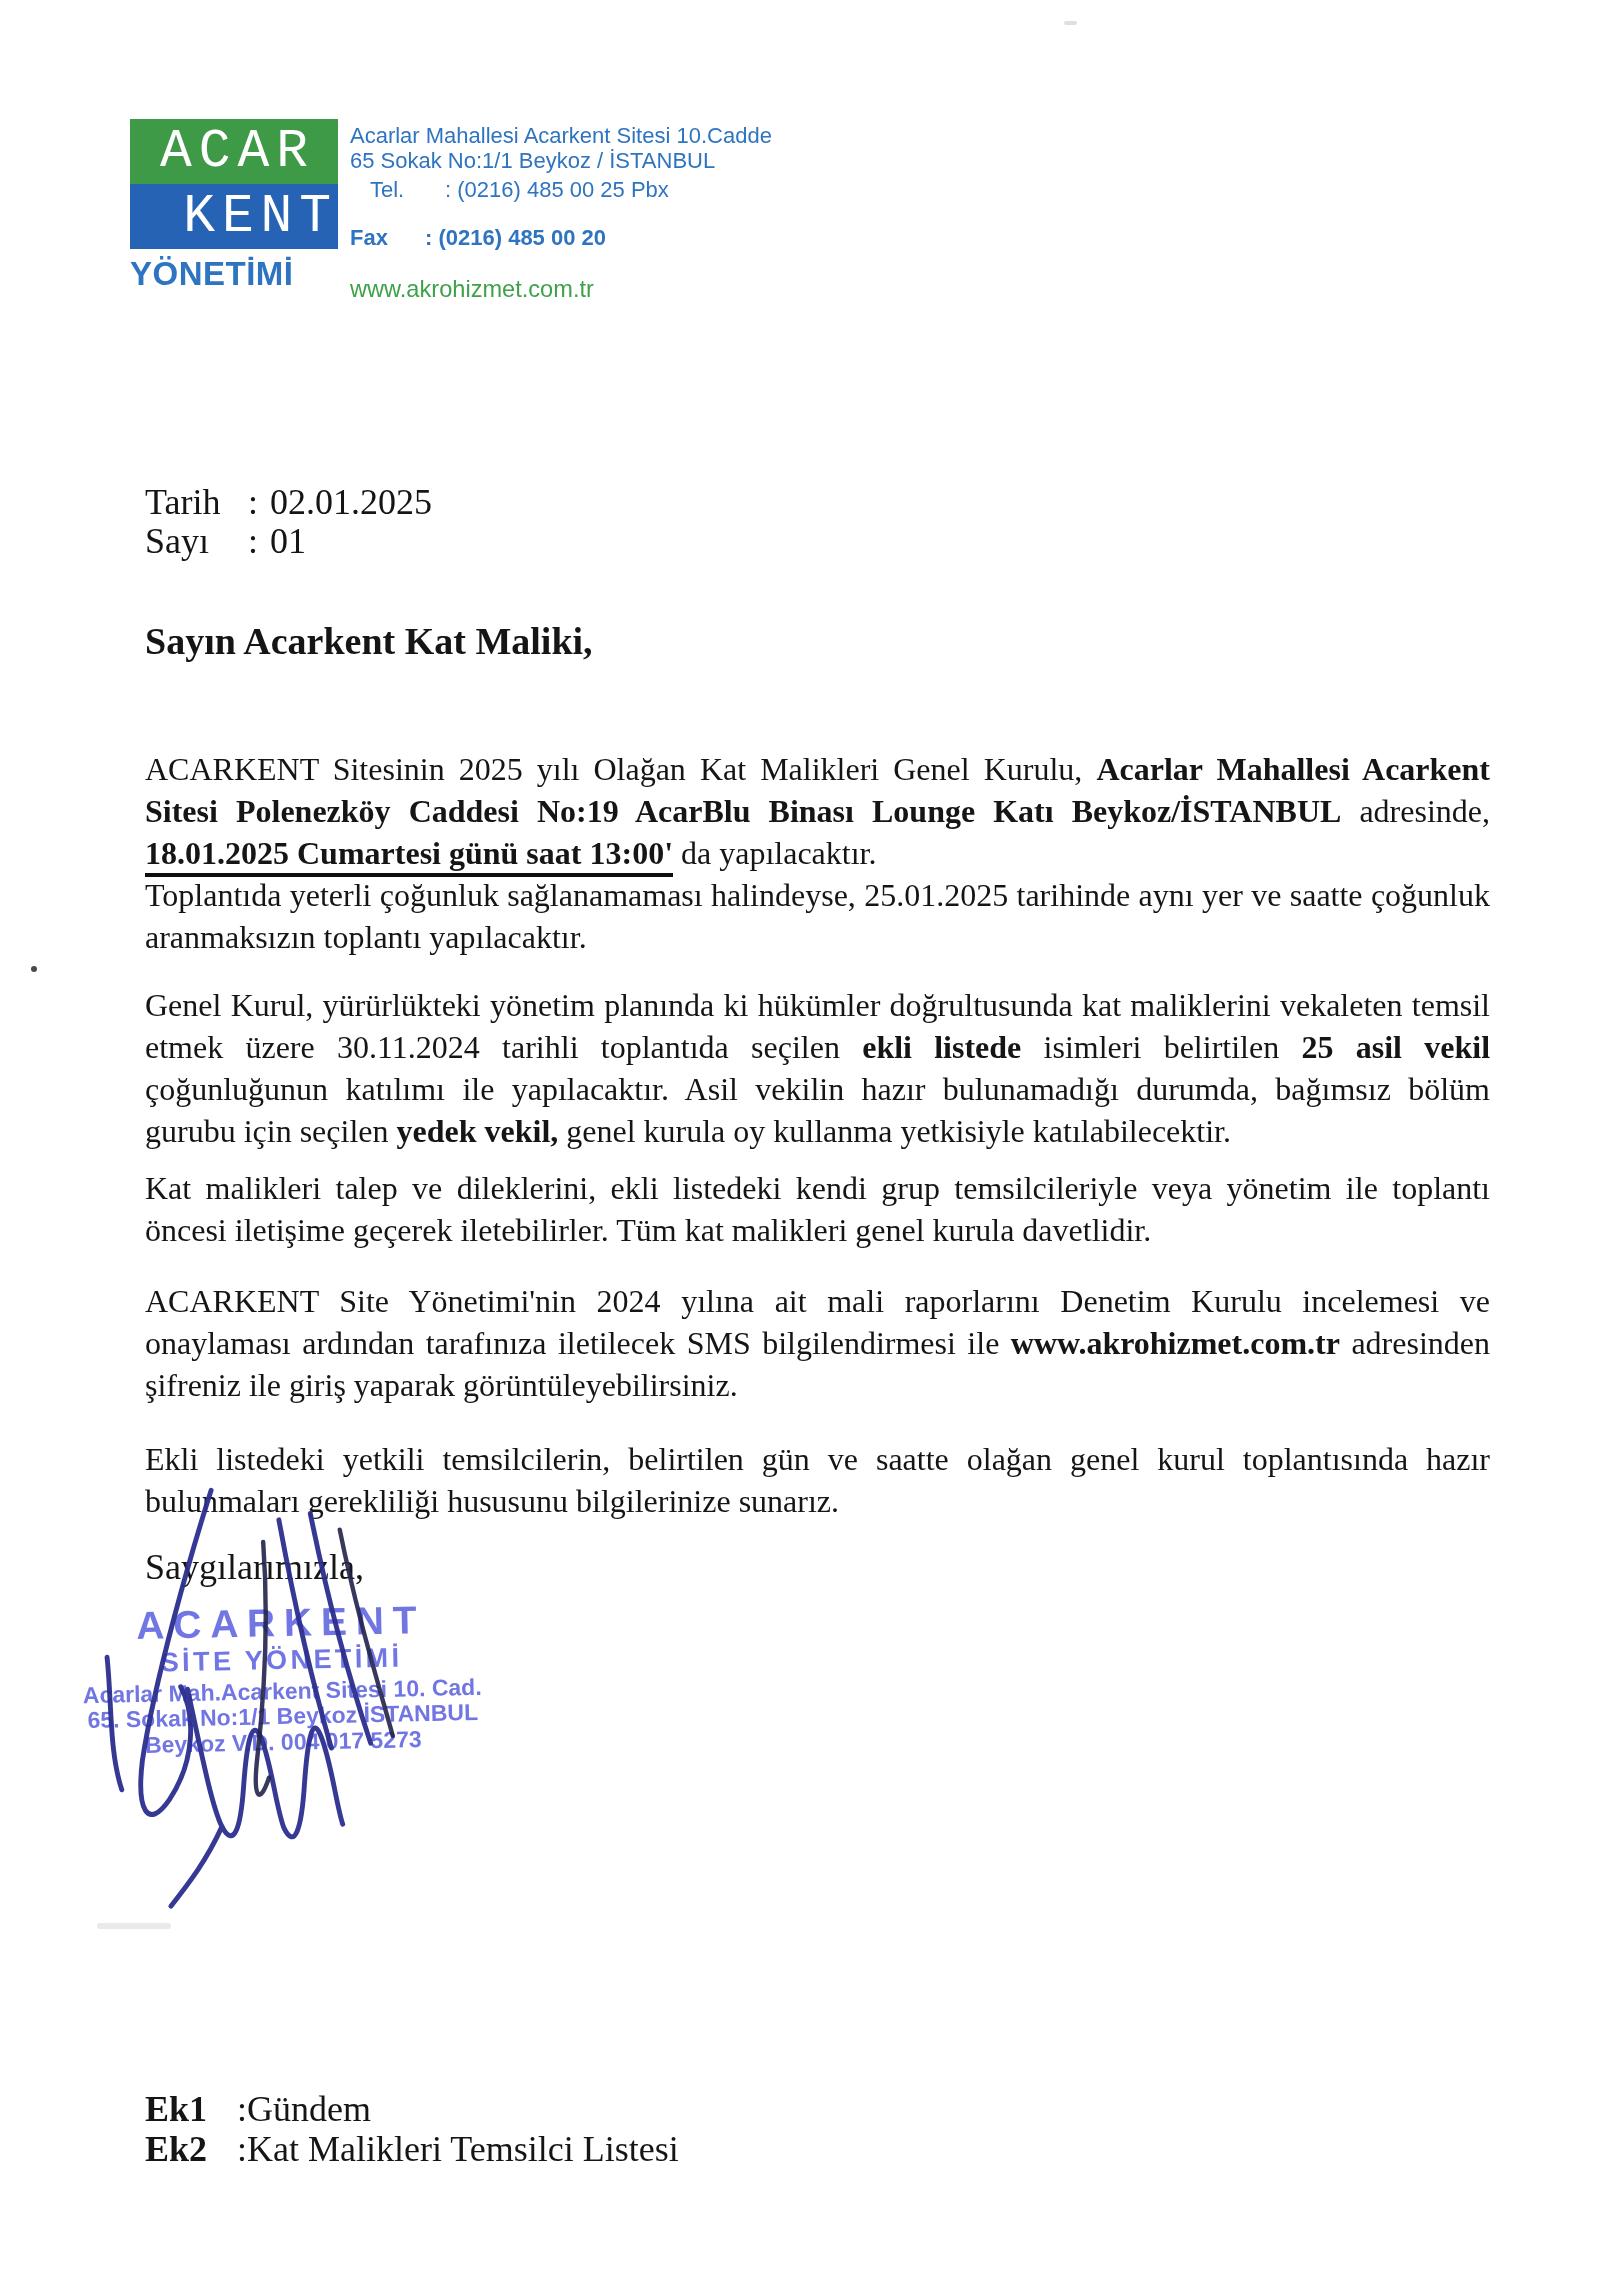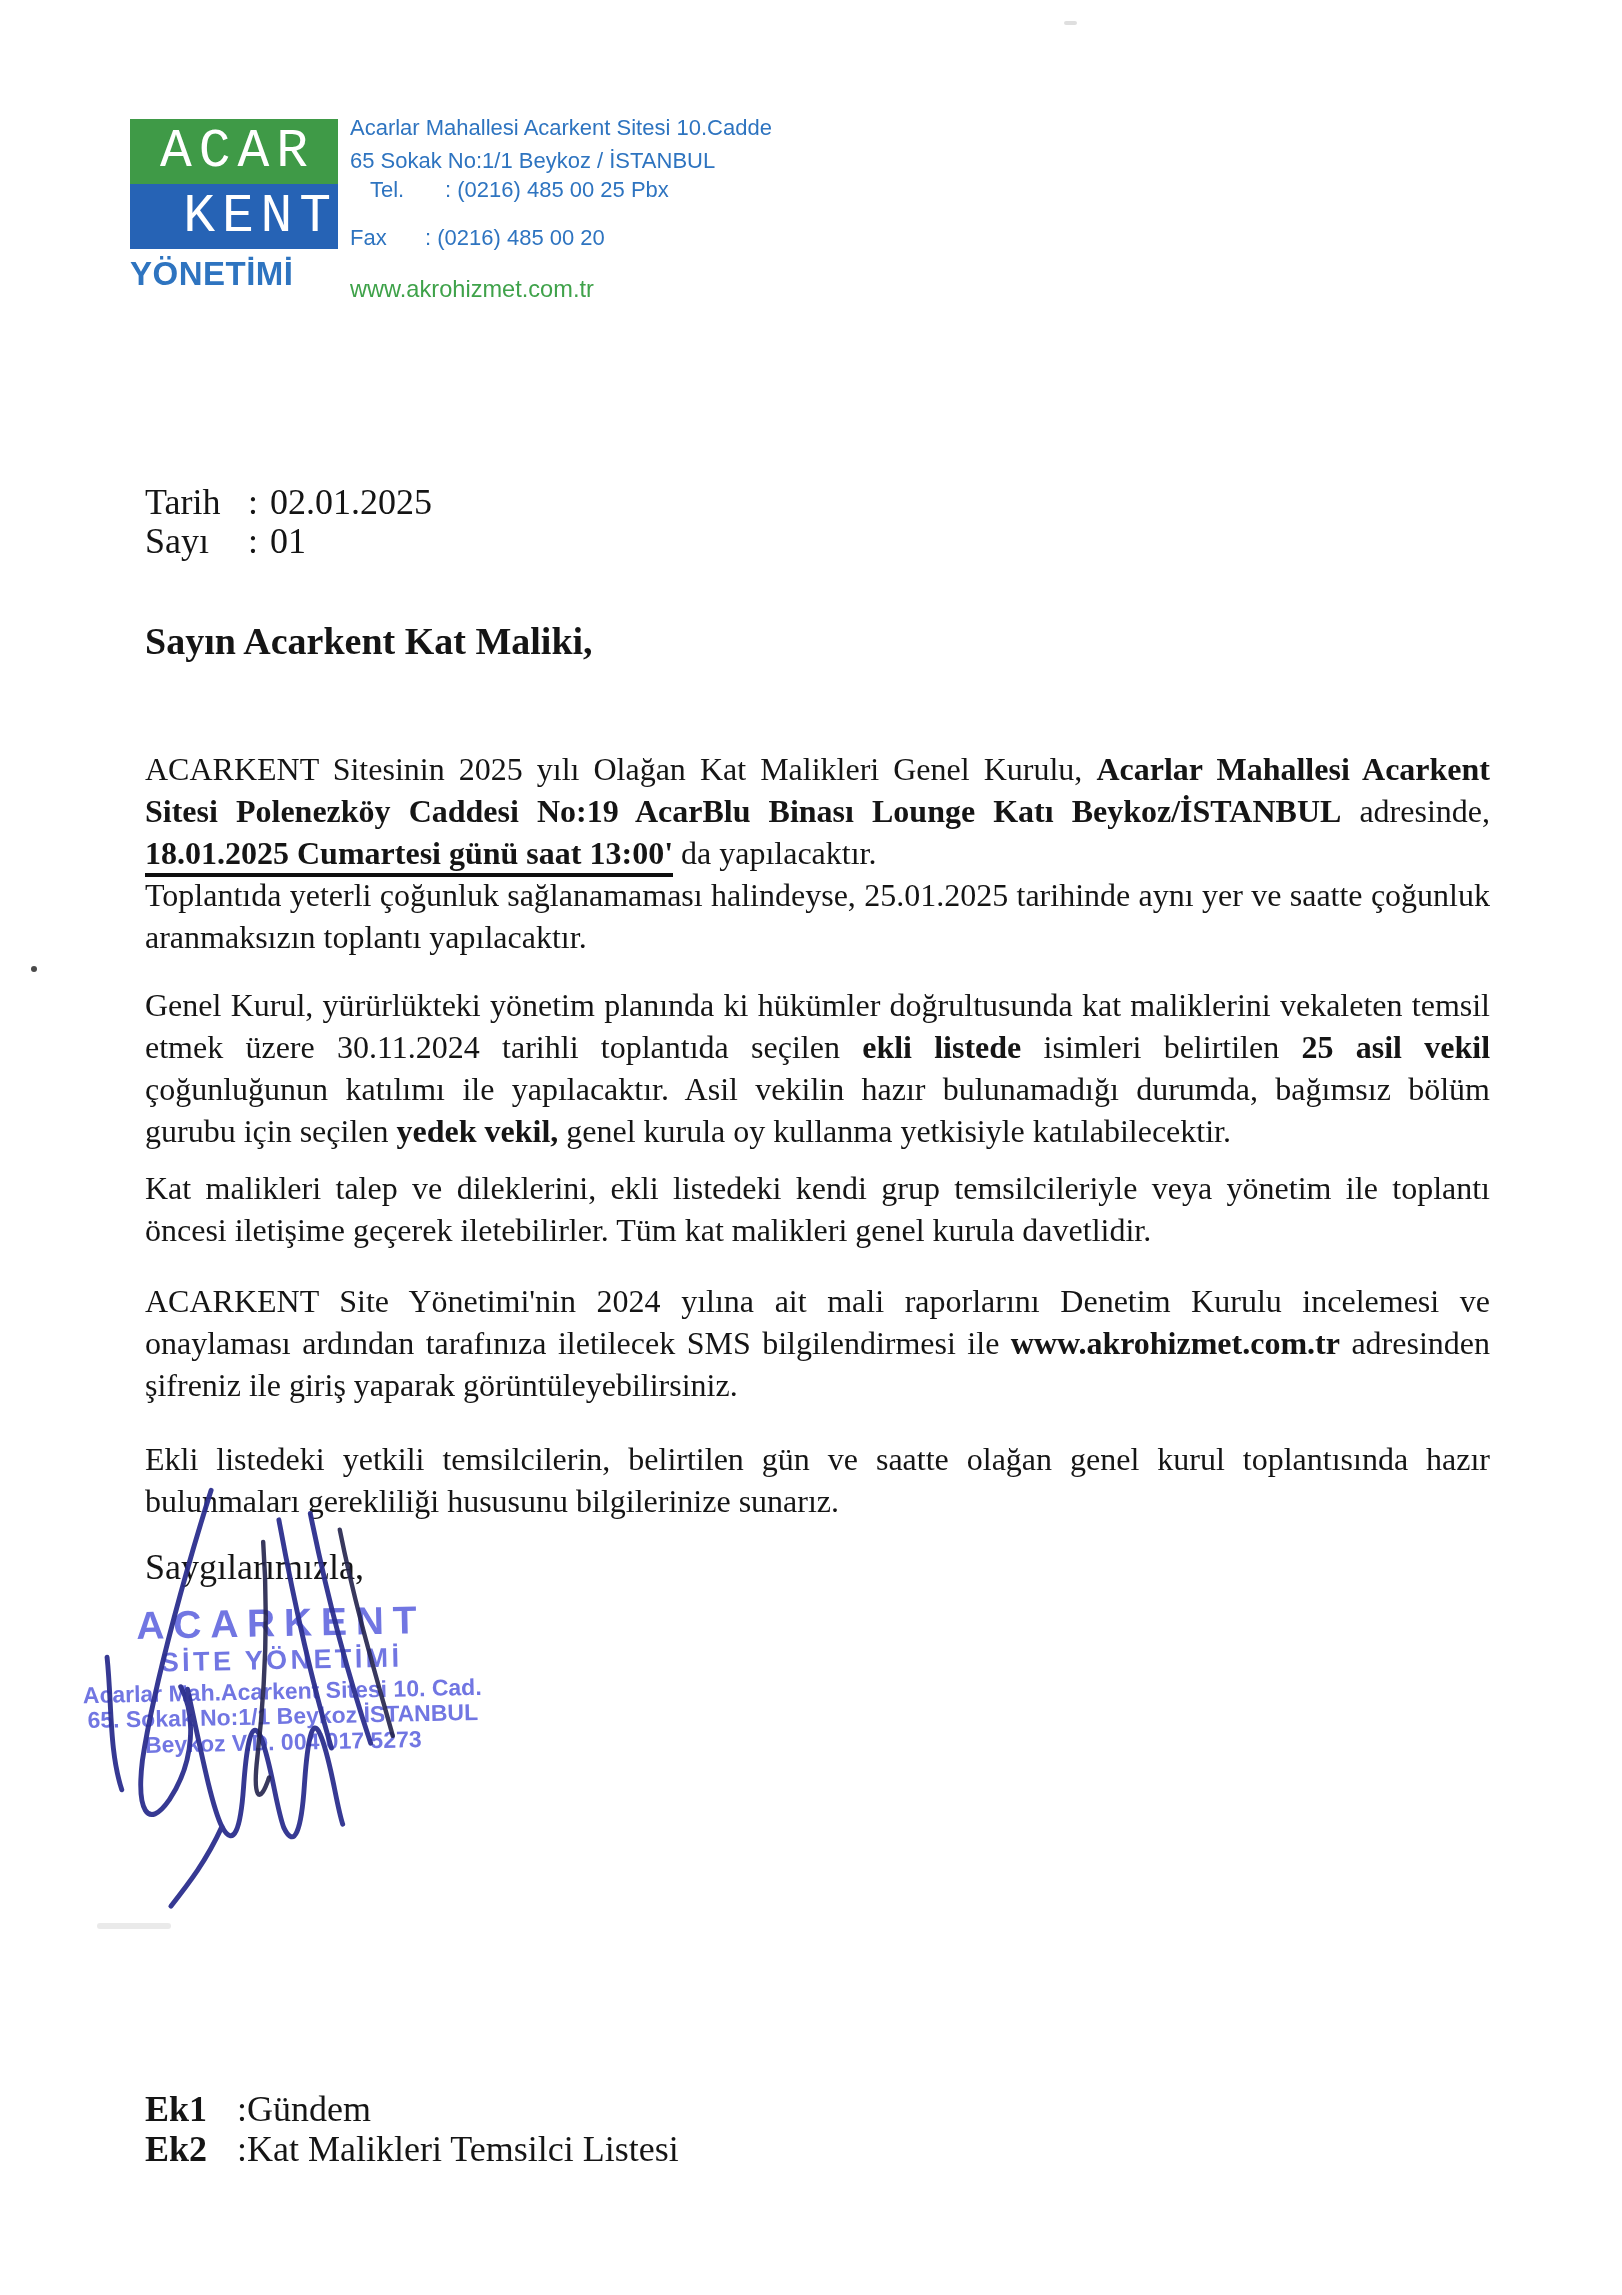--- a/index.html
+++ b/index.html
@@ -18,24 +18,24 @@
     font-size:53px;letter-spacing:6.9px;text-indent:6.9px;}
   .logo-acar{background:var(--logo-green,#3f9a47);}
   .logo-kent{background:var(--logo-blue,#2663b5);justify-content:flex-end;}
   .logo-yonetimi{margin-top:5.9px;font-family:"Liberation Sans",sans-serif;
     font-size:33px;font-weight:700;letter-spacing:0.5px;color:var(--header-blue,#2e74c0);}
 
   
   .contact{left:350px;top:111px;width:540px;font-family:"Liberation Sans",sans-serif;
     color:var(--header-blue,#2e74c0);font-size:22px;}
   .contact .cline{position:absolute;left:0;white-space:nowrap;}
-  .c1{top:4px;}
+  .c1{top:12px;}
   .c2{top:37px;}
   .c3{top:66px;margin-left:20px;}
-  .c4{top:114px;}
+  .c4{top:114px;font-weight:bold;}
   .c5{top:165px;color:var(--website-green,#3fa24a);font-size:23.6px;}
   .lbl-col{display:inline-block;width:75px;}
 
   
   .meta{left:145px;top:483px;font-size:36px;line-height:39px;}
   .meta .mrow{display:flex;}
   .meta .mlabel{width:103px;}
   .meta .msep{width:22px;}
 
   

